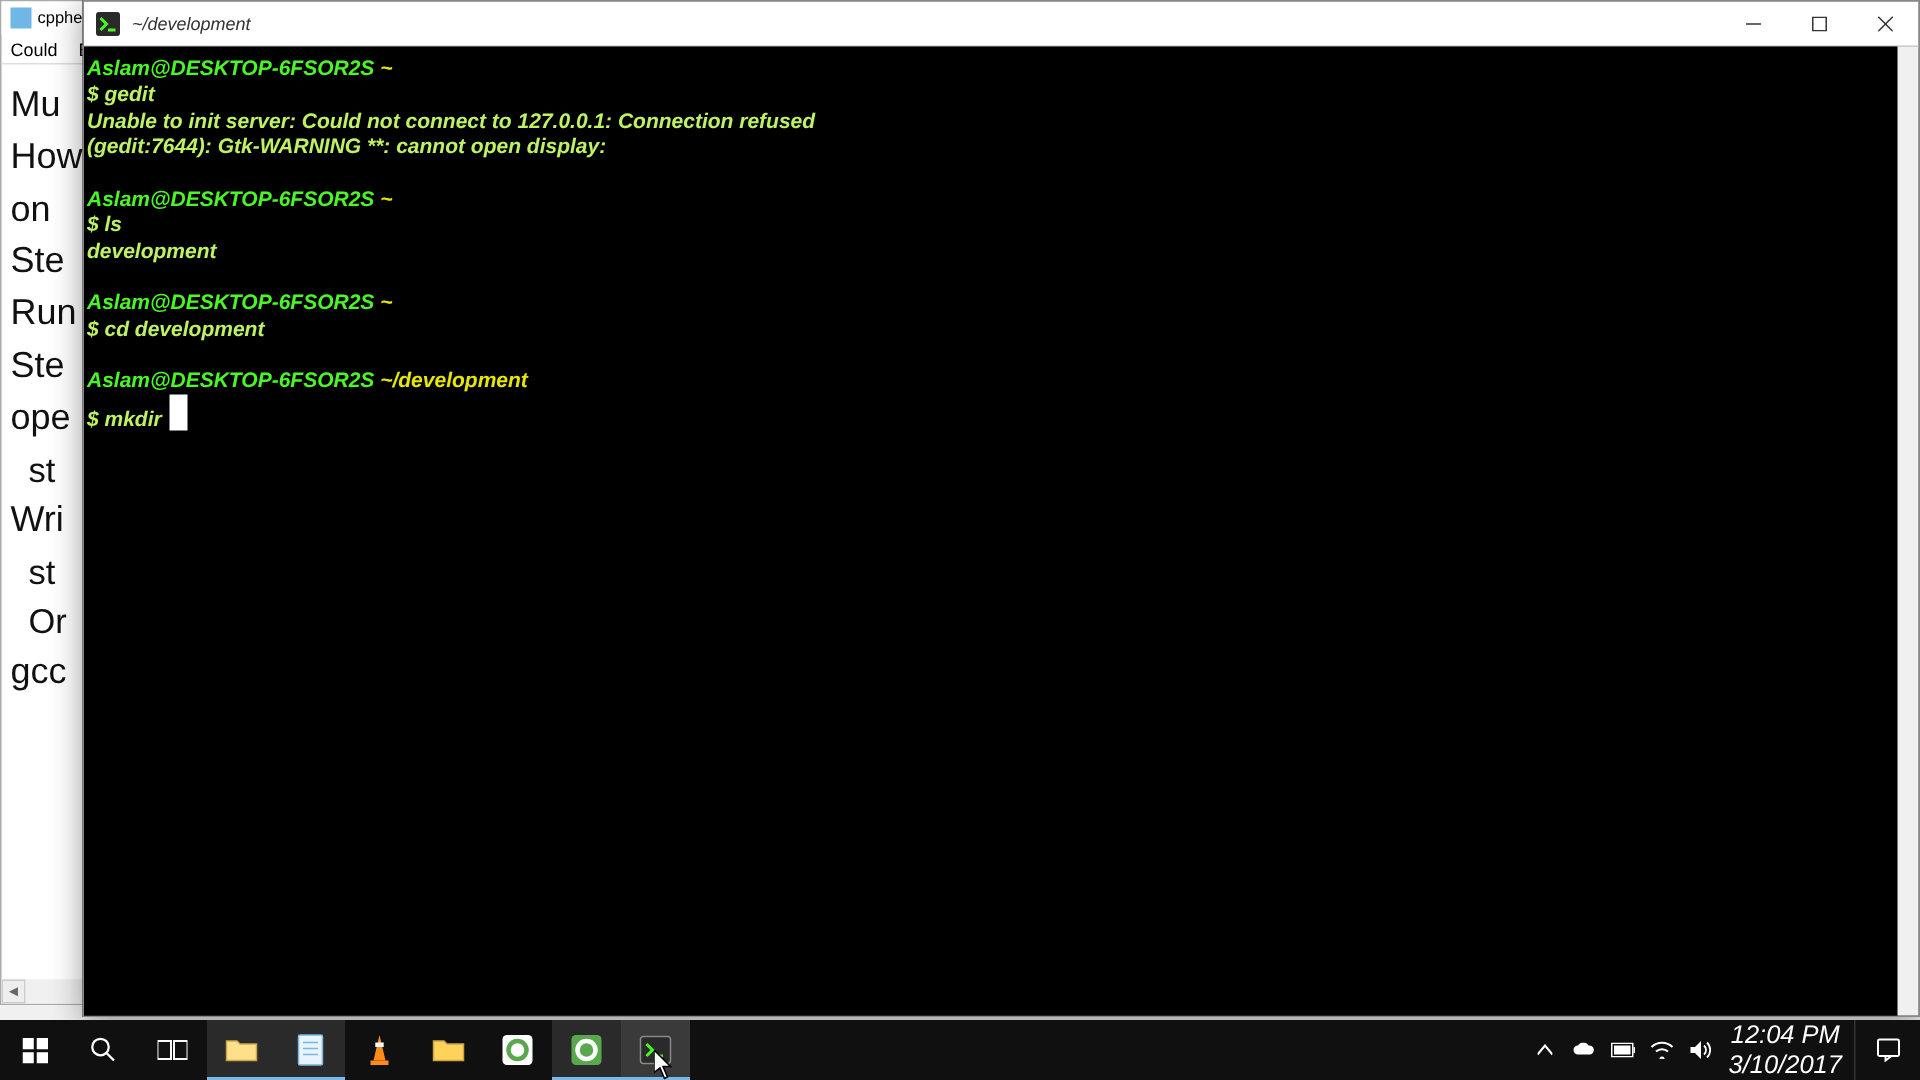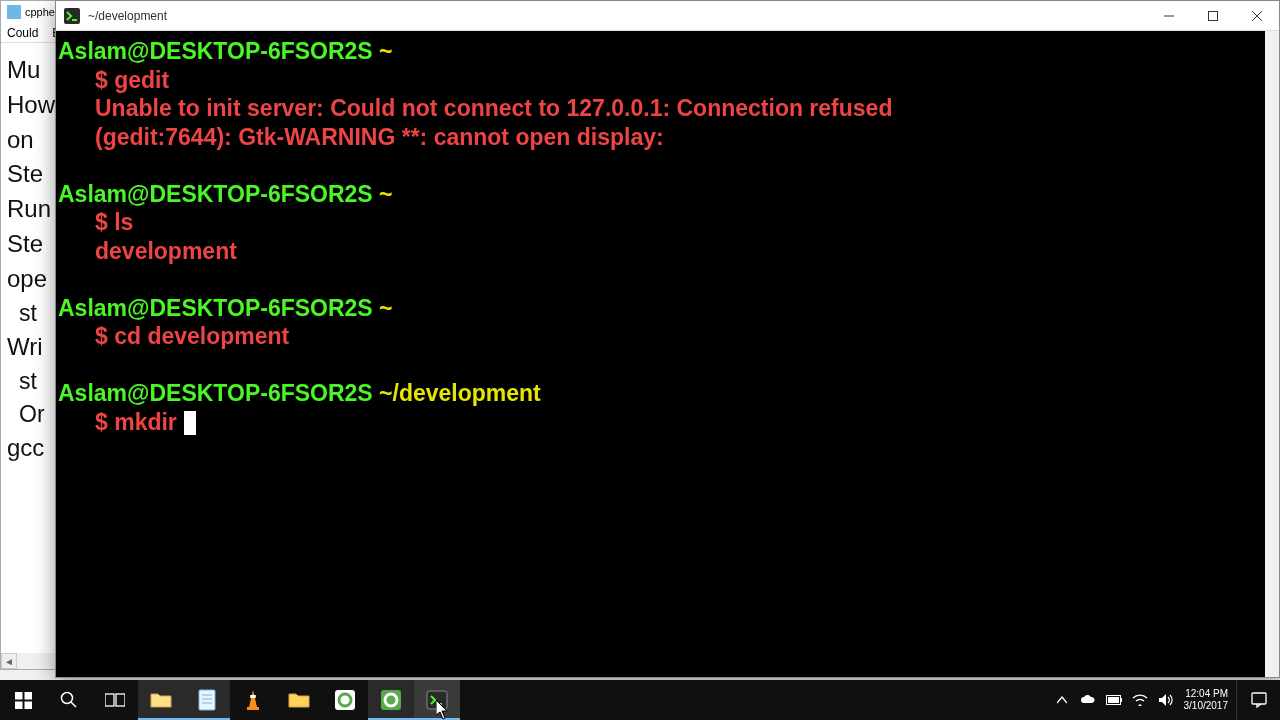--- a/index.html
+++ b/index.html
@@ -13,43 +13,43 @@
 .notepad-menu { height: 20px; display: flex; gap: 14px; padding-left: 6px; font-size: 12px; align-items: center; border-bottom: 1px solid #ddd; }
 .notepad-body { padding: 10px 6px; font-family: Georgia, serif; font-size: 24px; line-height: 1.45; color: #111; }
 .np-line { white-space: nowrap; }
 .np-line.indent { padding-left: 12px; }
 .np-line.small { font-size: 23px; }
 .np-scroll-x { position:absolute; bottom:0; left:0; right:0; height:16px; background:#f0f0f0; display:flex; align-items:center; }
 .np-scroll-x .arrow { width:16px;height:16px;border:1px solid #ccc;background:#eee;font-size:10px;display:flex;align-items:center;justify-content:center;color:#666; }
 .np-scroll-x .track { flex:1; height:16px; background:#f0f0f0; }
 
 
-.terminal-window { position: absolute; left: 55px; top: 0; width: 1225px; height: 678px; background: #000; border: 1px solid #888; box-shadow: 0 4px 20px rgba(0,0,0,0.4); }
+.terminal-window { position: absolute; left: 55px; top: 0; width: 1225px; height: 678px; background: #000; border: 1px solid #888; box-shadow: 0 4px 20px rgba(0,0,0,0.4); font-style: italic; }
 .term-titlebar { height: 30px; background: #fff; display: flex; align-items: center; border-bottom: 1px solid #ddd; }
 .term-titlebar .cygwin-icon { width: 20px; height: 20px; margin: 0 6px; display:flex; align-items:center; justify-content:center; }
 .term-titlebar .cygwin-icon svg{display:block;}
 .term-titlebar .title-text { flex: 1; font-size: 12px; color: #333; }
 .term-controls { display: flex; height: 100%; }
 .term-controls .ctrl { width: 44px; height: 100%; display: flex; align-items: center; justify-content: center; font-size: 14px; color: #333; }
 .term-controls .ctrl svg { display:block; }
-.term-body { position:absolute; left:0; right:14px; top:30px; bottom:0; background:#000; font-family: Consolas, 'Courier New', monospace; font-size: 23px; line-height: 1.24; padding: 6px 2px 4px 2px; font-weight: bold; white-space: pre; overflow:hidden; }
+.term-body { position:absolute; left:0; right:14px; top:30px; bottom:0; background:#000; font-family: Consolas, 'Courier New', monospace; font-size: 14px; line-height: 1.24; padding: 6px 2px 4px 2px; font-weight: bold; white-space: pre; overflow:hidden; }
 .term-scroll-y { position:absolute; right:0; top:30px; bottom:0; width:14px; background:#f0f0f0; }
 .user { color: #4af626; }
 .path { color: #e6e600; }
-.txt  { color: #ef4444; margin-left: 37px; }
+.txt  { color: #bef264; }
 .cursor { display:inline-block; width:12px; height:24px; background:#fff; vertical-align:text-bottom; margin-left:1px; }
 
 
 .taskbar { position: absolute; left: 0; right: 0; bottom: 0; height: 40px; background: #101010; display: flex; align-items: center; }
 .taskbar .tb-btn { width: 46px; height: 40px; display: flex; align-items: center; justify-content: center; color: #fff; }
 .taskbar .tb-btn.active { background: #3a3a3a; box-shadow: inset 0 -2px 0 #76b9ed; }
 .taskbar .tb-btn.running { background: #2a2a2a; box-shadow: inset 0 -2px 0 #76b9ed; }
 .taskbar .spacer { flex:1; }
 .tray { display:flex; align-items:center; gap: 10px; padding: 0 8px 0 6px; color:#fff; font-size:11px; height:100%; }
-.tray .clock { text-align:right; line-height:1.2; font-size:10px; }
+.tray .clock { text-align:center; line-height:1.2; font-size:17px;font-style:italic; }
 .tray .tray-icon { width:16px; height:16px; display:flex; align-items:center; justify-content:center; }
 .notif-btn { width:44px; height:40px; display:flex; align-items:center; justify-content:center; border-left:1px solid #333; }
 
 .mouse-pointer { position:absolute; pointer-events:none; z-index:9999; }
 
 </style>
 </head>
 <body>
 
 <div class="desktop">

